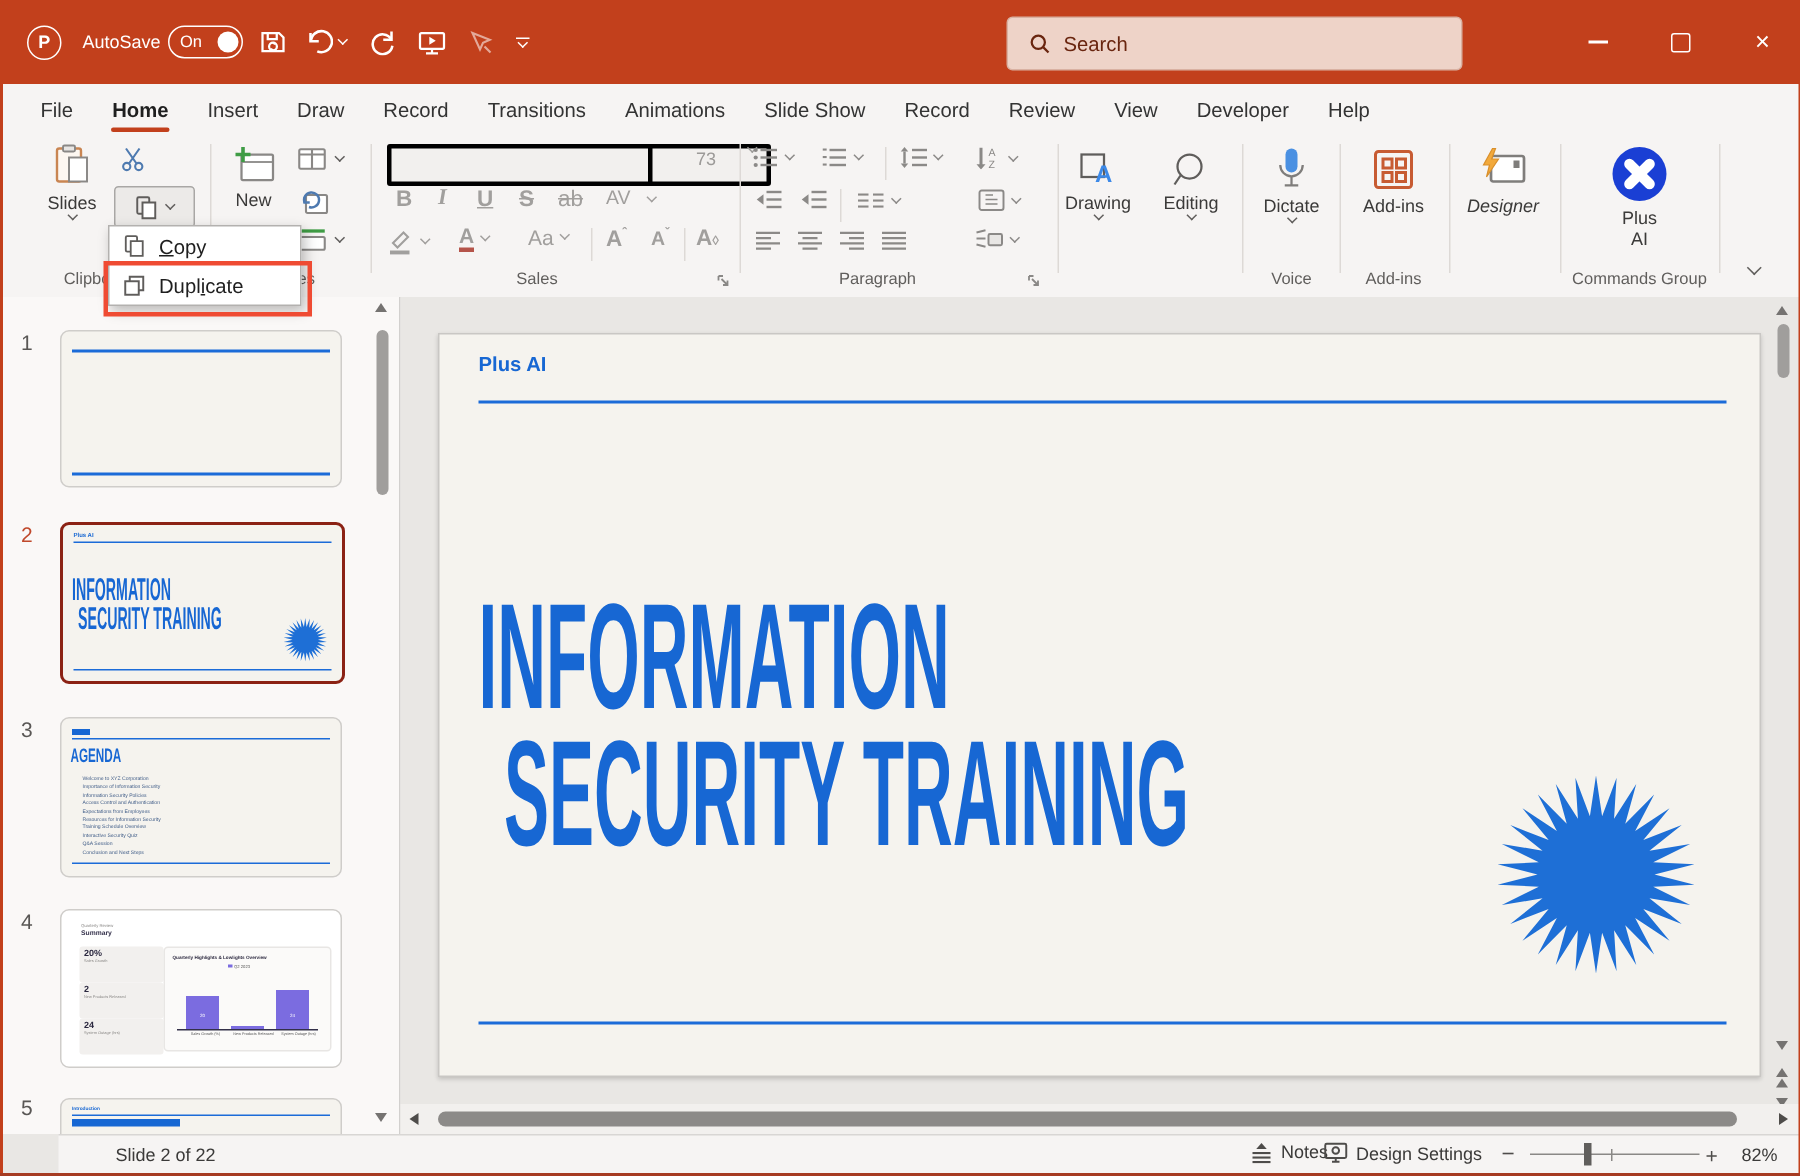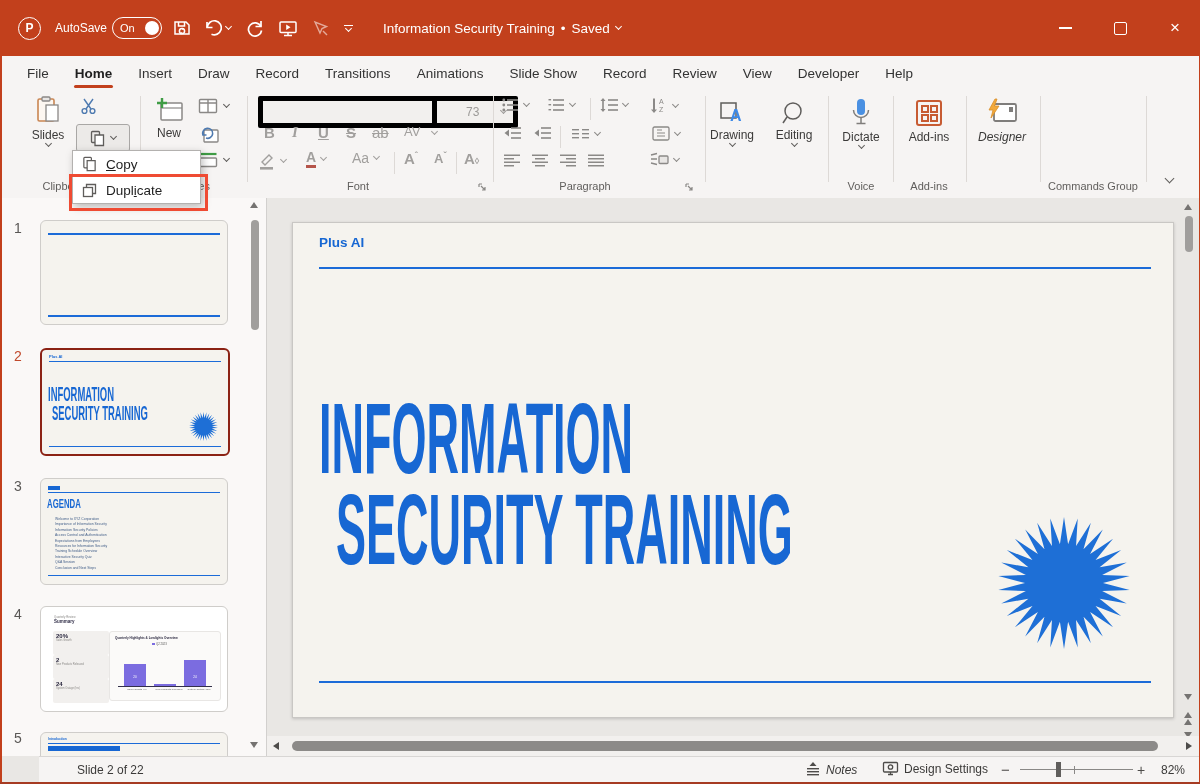--- a/index.html
+++ b/index.html
@@ -29,21 +29,21 @@
   .rec-dot i{width:5px;height:5px;background:#3b3a39;border-radius:50%;}
   .sq-btn{position:absolute;top:61px;height:24px;border:1px solid #a6a4a2;border-radius:4px;background:#fff;display:flex;align-items:center;justify-content:center;}
   .share-btn{position:absolute;left:1112px;top:61px;width:36px;height:24px;background:#c2401c;border-radius:4px;display:flex;align-items:center;justify-content:center;gap:3px;color:#fff;}
   
   .ribbon{position:absolute;left:0;top:90px;width:1200px;height:108px;background:#f6f4f3;border-bottom:1px solid #d5d3d1;}
   .rsep{position:absolute;top:6px;width:1px;height:86px;background:#ddd9d6;}
   .glabel{position:absolute;top:90px;font-size:11px;color:#605e5c;text-align:center;}
   .launcher{position:absolute;top:92px;width:10px;height:10px;color:#8a8886;}
   .rbtn-big{position:absolute;display:flex;flex-direction:column;align-items:center;font-size:12px;color:#3b3a39;gap:2px;}
   .glyph{font-size:15px;color:#a19f9d;position:absolute;top:34px;font-weight:bold;}
-  .combo{position:absolute;top:6px;height:22px;background:#f2f0ee;border:5px solid #000000;border-radius:2px;display:flex;align-items:center;color:#9c9a98;font-size:12px;padding-left:22px;}
+  .combo{position:absolute;top:6px;height:22px;background:#f2f0ee;border:3px solid #000000;border-radius:2px;display:flex;align-items:flex-start;color:#9c9a98;font-size:12px;padding-left:22px;}
   .menu{position:absolute;left:72px;top:150px;width:127px;background:#fff;border:1px solid #b3b1af;box-shadow:2px 3px 8px rgba(0,0,0,.25);z-index:60;}
   .menu-item{height:26px;display:flex;align-items:center;gap:9px;padding-left:9px;font-size:13.5px;color:#1f1f1f;}
   .annot{position:absolute;left:69px;top:174px;width:133px;height:31px;border:3px solid #ef4b33;z-index:70;}
   .tri{width:0;height:0;}
   
   .panel{position:absolute;left:0;top:198px;width:266px;height:558px;background:#faf8f7;border-right:1px solid #d2d0ce;}
   .thumb-num{position:absolute;left:14px;font-size:14px;color:#595755;}
   .thumb{position:absolute;left:40px;width:186px;background:#f5f3ee;border:1px solid #cfcdca;border-radius:6px;overflow:hidden;}
   .thumb.selected{border:2px solid #8b2214;}
   .thumb.white{background:#fff;}
@@ -115,25 +115,26 @@
   <div class="tb-item" style="left:311px;opacity:.55;">
     <svg width="19" height="18" viewBox="0 0 19 18" fill="none" stroke="#fff" stroke-width="1.4">
       <path d="M4 3 L9 14 L11 9.5 L15.5 7.5 z"></path>
         <path d="M12 12 l4 4"></path>
     </svg>
   </div>
   <div class="tb-item" style="left:344px;flex-direction:column;justify-content:center;">
     <div style="width:9px;height:1.5px;background:#fff;margin-bottom:3px;"></div>
     <span class="chev sm"></span>
   </div>
-  <div class="tb-item" style="left:383px;font-size:13.5px;gap:6px;">
-    <span>Information Security Training</span>
-    <span>•</span>
-    <span>Saved</span>
-    <span class="chev sm"></span>
+  <div class="searchbox">
+    <svg style="margin:0 8px 0 14px;" width="15" height="15" viewBox="0 0 15 15" fill="none" stroke="#69250f" stroke-width="1.5">
+      <circle cx="6.2" cy="6.2" r="4.4"></circle>
+        <path d="M9.6 9.6 L13 13"></path>
+    </svg>
+    <span style="font-size:13.5px;">Search</span>
   </div>
   <div class="win-btn" style="left:1042px;">
       <div style="width:13px;height:1.6px;background:#fff;"></div>
     </div>
   <div class="win-btn" style="left:1097px;">
       <div style="width:11px;height:11px;border:1.6px solid #fff;border-radius:2px;"></div>
     </div>
   <div class="win-btn" style="left:1152px;font-size:17px;">×</div>
 </div>
 
@@ -273,21 +274,21 @@
   <div class="abs" style="left:352px;top:60px;display:flex;align-items:center;gap:5px;color:#a19f9d;">
     <span style="font-size:14px;">Aa</span>
       <span class="chev sm"></span>
   </div>
   <div class="rsep" style="left:394px;top:62px;height:22px;"></div>
   <div class="abs" style="left:404px;top:60px;color:#a19f9d;font-size:15px;font-weight:bold;"><span>A</span><span style="font-size:9px;vertical-align:super;">ˆ</span></div>
   <div class="abs" style="left:434px;top:60px;color:#a19f9d;font-size:13px;font-weight:bold;"><span>A</span><span style="font-size:9px;vertical-align:super;">ˇ</span></div>
   <div class="rsep" style="left:456px;top:62px;height:22px;"></div>
   <div class="abs" style="left:464px;top:60px;color:#a19f9d;font-size:15px;font-weight:bold;"><span>A</span><span style="font-size:9px;">◊</span></div>
 
-  <div class="glabel" style="left:308px;width:100px;">Font</div>
+  <div class="glabel" style="left:308px;width:100px;">Sales</div>
   <svg class="launcher" style="left:477px;" viewBox="0 0 10 10" stroke="#8a8886" stroke-width="1.2" fill="none">
       <path d="M2 2 h3 M2 2 v3 M4 4 l4 4 M8 5 v3 h-3"></path>
     </svg>
   <div class="rsep" style="left:493px;"></div>
 
   <div class="abs" style="left:502px;top:8px;display:flex;align-items:center;gap:5px;">
     <svg width="17" height="14" viewBox="0 0 17 14" fill="#8b8987">
         <circle cx="1.8" cy="2" r="1.4"></circle>
         <rect x="5" y="1.2" width="11" height="1.6"></rect>
         <circle cx="1.8" cy="7" r="1.4"></circle>
@@ -454,20 +455,31 @@
   <div class="rbtn-big" style="left:972px;top:8px;width:60px;font-style:italic;">
     <svg width="32" height="30" viewBox="0 0 32 30" fill="none">
       <rect x="8" y="6" width="22" height="17" rx="1.5" stroke="#7f7d7b" stroke-width="1.8" fill="#fff"></rect>
       <rect x="23" y="9" width="4" height="5" fill="#7f7d7b"></rect>
       <path d="M9 1 L3 12 h4 L5 20 L13 8 h-4.5 L11 1 z" fill="#f2a93b" stroke="#d98f2b" stroke-width="0.8"></path>
     </svg>
     <span>Designer</span>
   </div>
   <div class="rsep" style="left:1040px;"></div>
 
+  <div class="rbtn-big" style="left:1050px;top:6px;width:86px;">
+    <svg width="40" height="40" viewBox="0 0 40 40">
+      <circle cx="20" cy="20" r="18" fill="#1a3fd4"></circle>
+      <g transform="rotate(45 20 20)" fill="#fff">
+        <rect x="16.5" y="7" width="7" height="26" rx="3.5"></rect>
+          <rect x="7" y="16.5" width="26" height="7" rx="3.5"></rect>
+      </g>
+    </svg>
+    <span>Plus</span>
+    <span style="margin-top:-2px;">AI</span>
+  </div>
   <div class="glabel" style="left:1040px;width:106px;">Commands Group</div>
   <div class="rsep" style="left:1146px;"></div>
   <span class="chev abs" style="left:1166px;top:88px;color:#605e5c;"></span>
 </div>
 
 <div class="menu">
   <div class="menu-item">
     <svg width="15" height="16" viewBox="0 0 15 17" fill="none" stroke="#5f5d5b" stroke-width="1.3">
       <rect x="1.5" y="1.5" width="8" height="11" rx="1"></rect>
         <path d="M5 5 h8.5 v10.5 h-8.5 z" fill="#fff"></path>
@@ -611,21 +623,21 @@
       <div class="tri tri-left"></div>
     </div>
   <div class="hthumb"></div>
   <div class="abs" style="right:8px;top:6px;">
       <div class="tri tri-right"></div>
     </div>
 </div>
 
 <div class="statusbar">
   <div class="abs" style="left:38px;top:6px;">Slide 2 of 22</div>
-  <div class="abs" style="left:766px;top:4px;display:flex;align-items:flex-end;gap:5px;font-style:italic;">
+  <div class="abs" style="left:794px;top:4px;display:flex;align-items:flex-start;gap:5px;">
     <svg width="16" height="16" viewBox="0 0 16 16" fill="#4e4c4a">
       <path d="M8 1 L11.5 5 H4.5 z"></path>
         <rect x="2" y="7" width="12" height="1.4"></rect>
         <rect x="2" y="10" width="12" height="1.4"></rect>
         <rect x="2" y="13" width="12" height="1.4"></rect>
     </svg>
     <span>Notes</span>
   </div>
   <div class="abs" style="left:843px;top:4px;display:flex;align-items:center;gap:5px;">
     <svg width="17" height="15" viewBox="0 0 17 15" fill="none" stroke="#4e4c4a" stroke-width="1.3">

